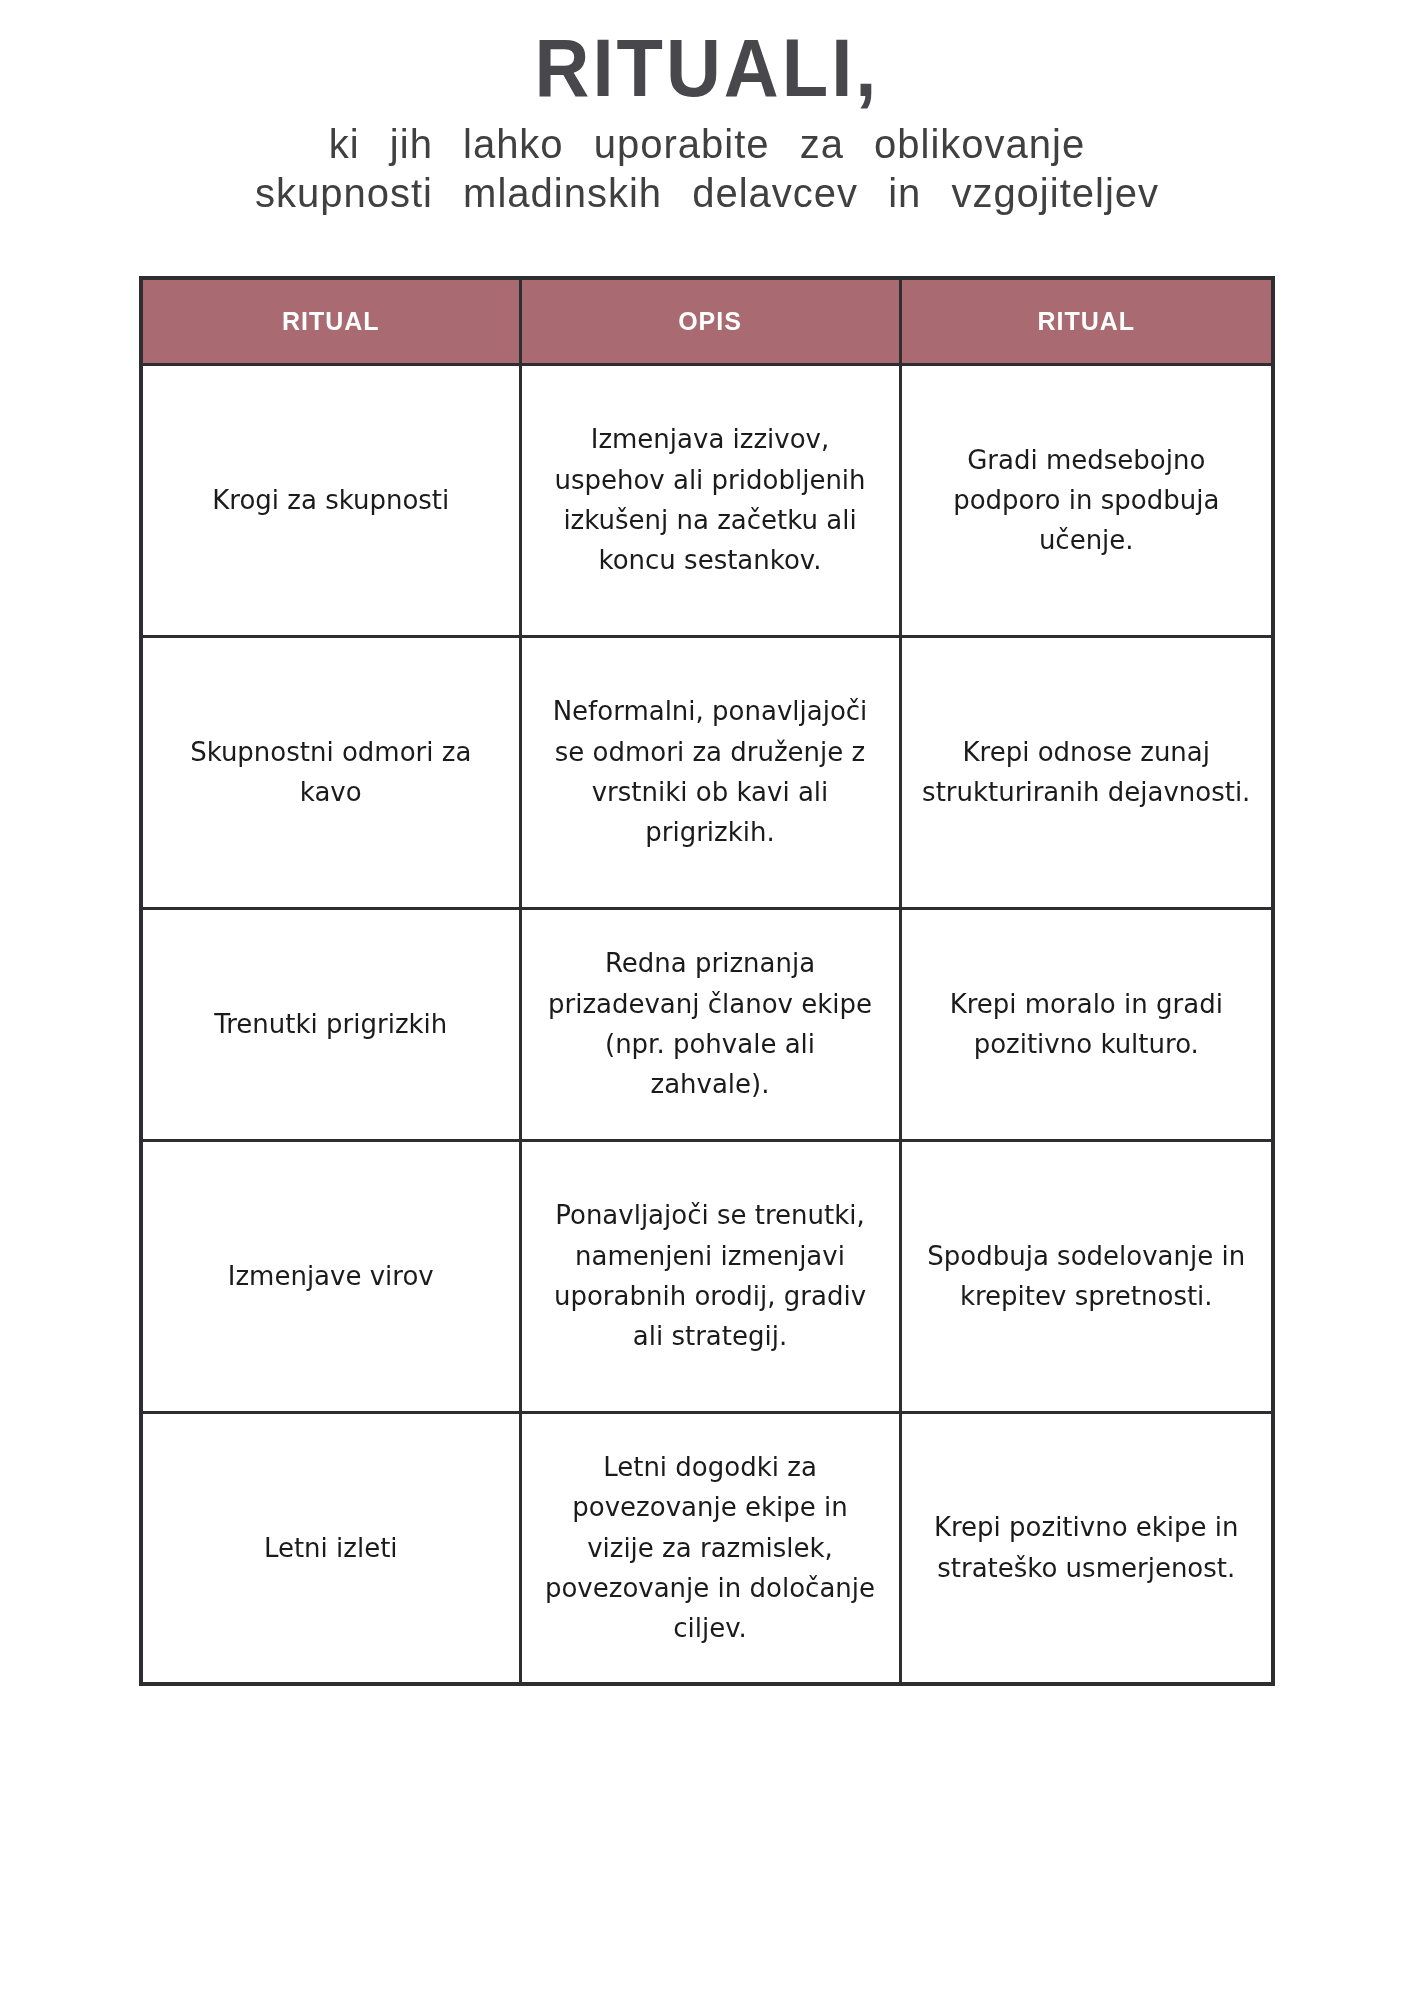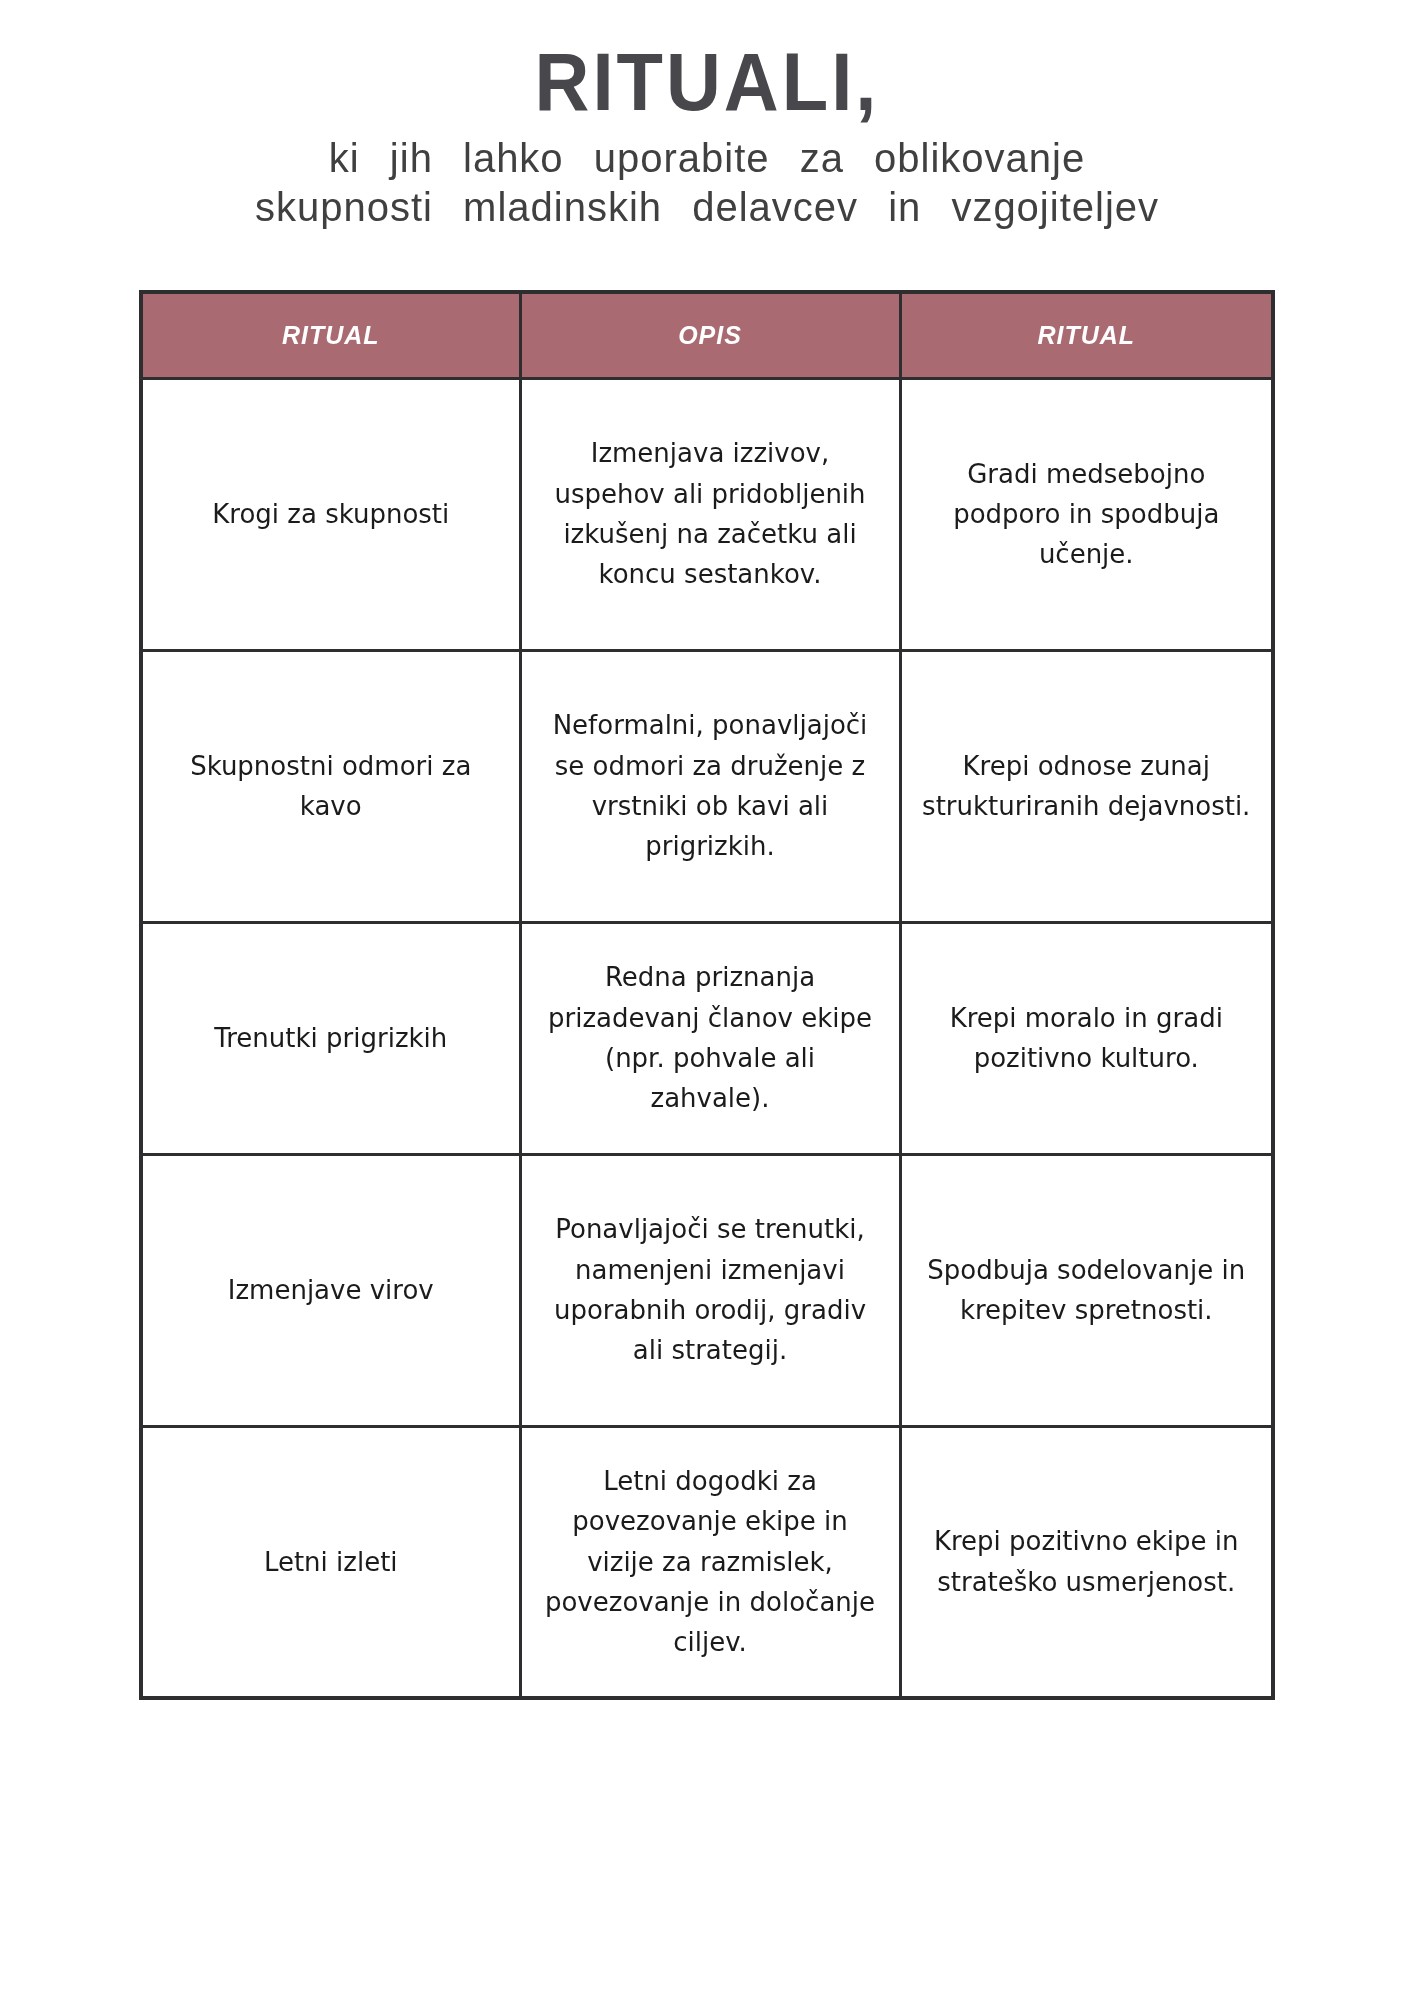--- a/index.html
+++ b/index.html
@@ -5,21 +5,21 @@
   * { margin: 0; padding: 0; box-sizing: border-box; }
   html, body {
     width: 1414px;
     background: #ffffff;
     font-family: "DejaVu Sans", sans-serif;
   }
   .page {
     width: 1414px;
     height: 2000px;
     background: #ffffff;
-    padding-top: 44px;
+    padding-top: 30px;
     overflow: hidden;
   }
   .page-title {
     text-align: center;
     font-family: "Liberation Sans", sans-serif;
     font-weight: 900;
     font-size: 76px;
     letter-spacing: 3px;
     color: #48474c;
     transform: scaleY(1.08);
@@ -49,21 +49,20 @@
   }
   .ritual-table { border: 4px solid #2e2d2f; }
   .ritual-table thead tr { height: 86px; }
   .ritual-table th {
     background: #a96b71;
     color: #ffffff;
     font-family: "Liberation Sans", sans-serif;
     font-weight: 700;
     font-size: 25px;
     letter-spacing: 1px;
-    font-style: italic;
   }
   .ritual-table col.c1 { width: 379px; }
   .ritual-table col.c2 { width: 380px; }
   .ritual-table col.c3 { width: 373px; }
   .ritual-table tbody tr { height: 272px; }
   .ritual-table tbody tr:nth-child(3) { height: 232px; }
   .ritual-table td {
     font-size: 26px;
     line-height: 1.55;
     color: #1b1b1b;

